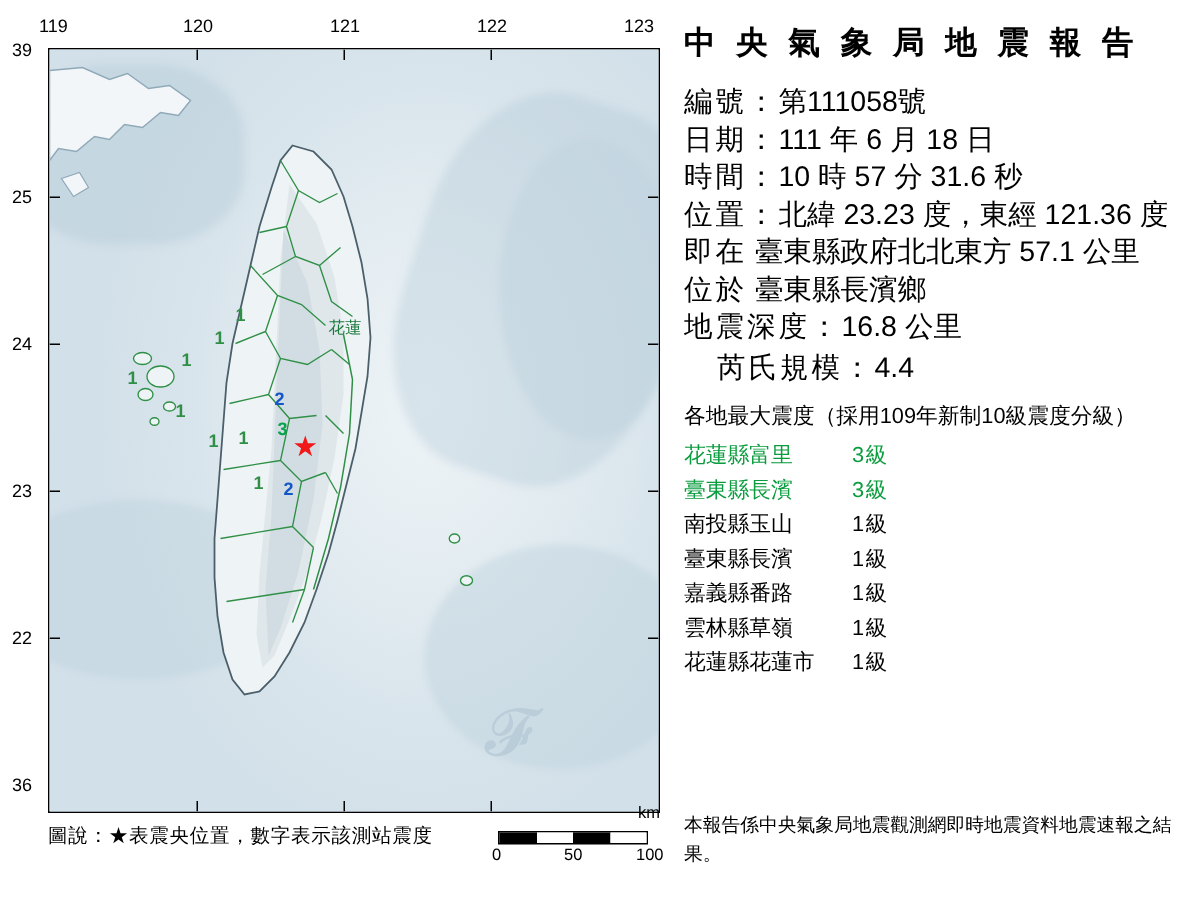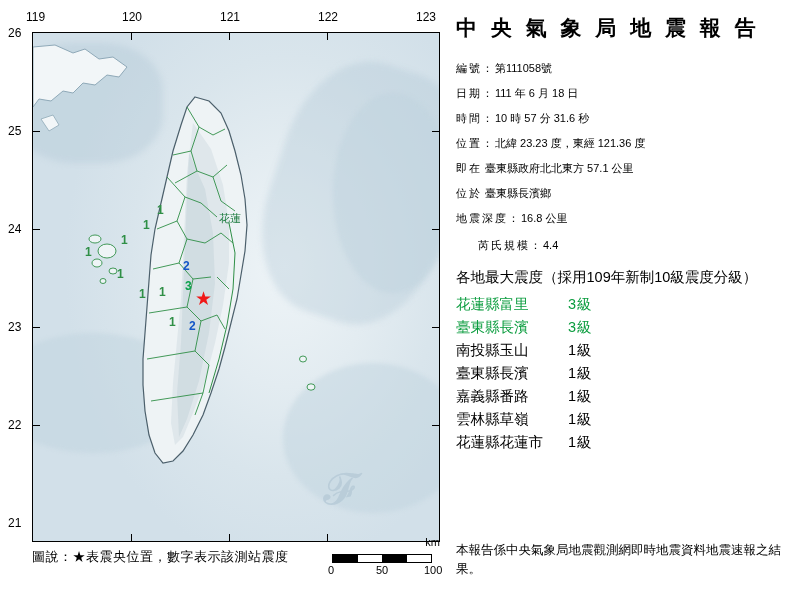--- a/index.html
+++ b/index.html
@@ -143,21 +143,21 @@
     width: 336px;
     color: #000;
   }
   #report-title {
     font-size: 21px;
     font-weight: bold;
     letter-spacing: 4px;
     margin-bottom: 14px;
   }
   .row {
-    font-size: 11px;
+    font-size: 19px;
     line-height: 25px;
     white-space: nowrap;
   }
   .row .lbl { letter-spacing: 2px; }
   .mag-line { margin-top: 2px; margin-left: 22px; }
   #intensity-head {
     font-size: 14.5px;
     margin-top: 10px;
     margin-bottom: 6px;
   }
@@ -185,26 +185,26 @@
 <div id="root">
 
   <div id="map-panel">
 
     <div class="axis-lbl" style="left:18px;  top:2px;">119</div>
     <div class="axis-lbl" style="left:114px; top:2px;">120</div>
     <div class="axis-lbl" style="left:212px; top:2px;">121</div>
     <div class="axis-lbl" style="left:310px; top:2px;">122</div>
     <div class="axis-lbl" style="left:408px; top:2px;">123</div>
 
-    <div class="axis-lbl" style="left:0px; top:18px;">26</div>
+    <div class="axis-lbl" style="left:0px; top:18px;">39</div>
     <div class="axis-lbl" style="left:0px; top:116px;">25</div>
     <div class="axis-lbl" style="left:0px; top:214px;">24</div>
     <div class="axis-lbl" style="left:0px; top:312px;">23</div>
     <div class="axis-lbl" style="left:0px; top:410px;">22</div>
-    <div class="axis-lbl" style="left:0px; top:508px;">21</div>
+    <div class="axis-lbl" style="left:0px; top:508px;">36</div>
 
     <div id="map-frame">
       <div id="ocean"></div>
 
       <div class="bathy" style="left:-40px; top:300px; width:200px; height:120px;"></div>
       <div class="bathy" style="left:250px; top:330px; width:180px; height:150px;"></div>
       <div class="ridge" style="left:240px; top:30px; width:180px; height:260px; transform:rotate(18deg);"></div>
       <div class="ridge" style="left:-20px; top:10px; width:150px; height:120px;"></div>
       <div class="bathy" style="left:300px; top:60px; width:120px; height:200px;"></div>
 

